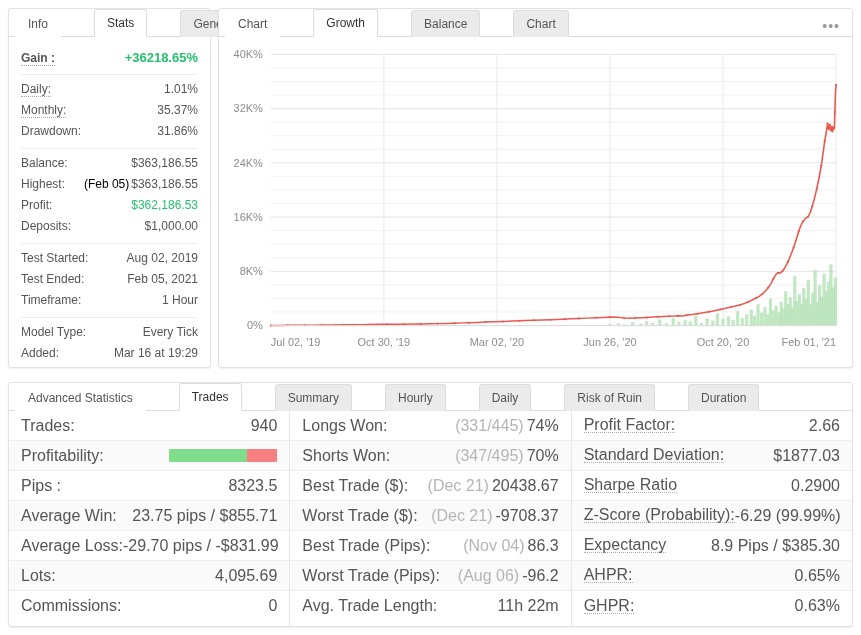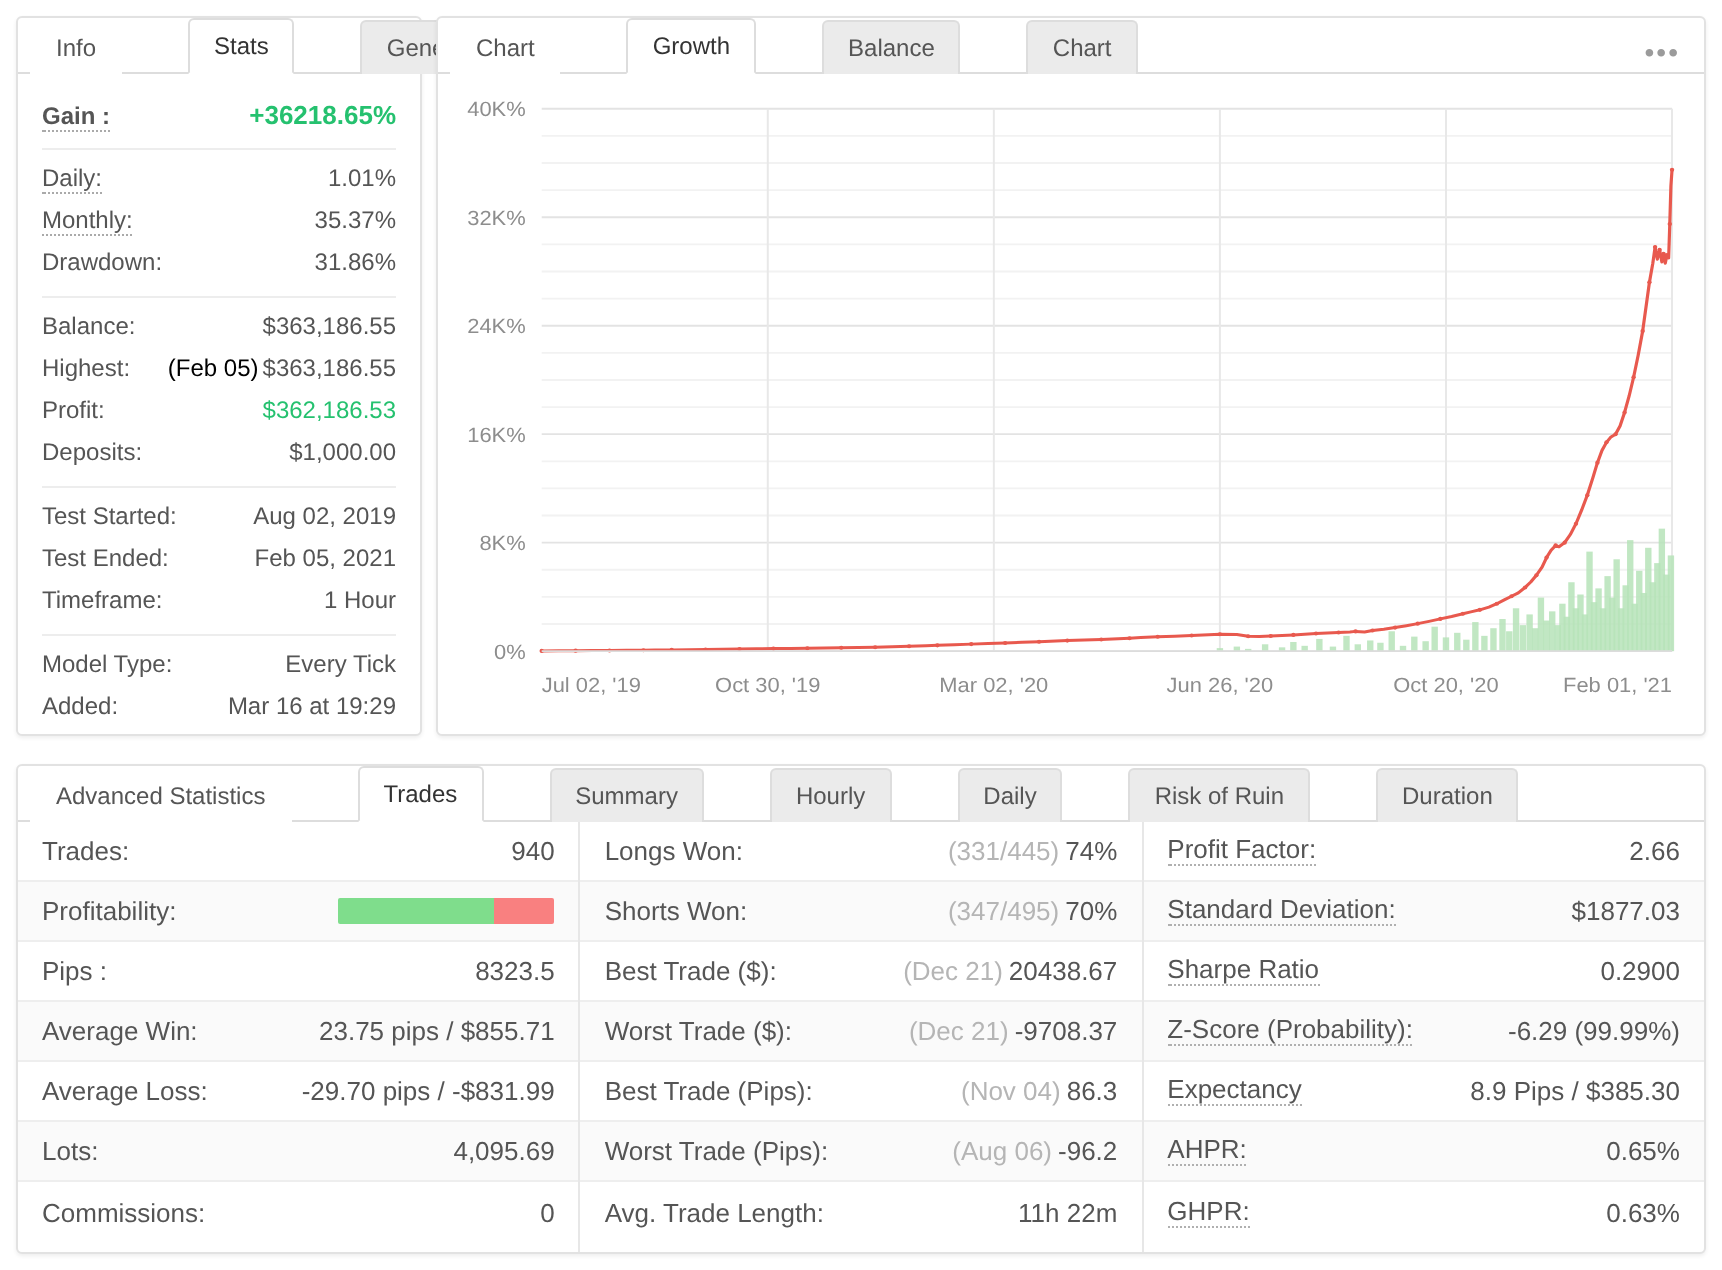--- a/index.html
+++ b/index.html
@@ -115,24 +115,24 @@
     width: 845px; height: 245px;
     display: flex; flex-direction: column;
   }
   .bottom-body { flex: 1; display: flex; }
   .stat-col { flex: 1 1 0; min-width: 0; border-right: 1px solid #e7e7e7; }
   .stat-col:last-child { border-right: none; }
   .trow {
     display: flex; justify-content: space-between; align-items: center;
     height: 30px; padding: 0 12px;
     border-bottom: 1px solid #eeeeee;
-    font-size: 13px; color: #555;
+    font-size: 16px; color: #555;
   }
   .trow:last-child { border-bottom: none; }
-  .trow.odd { background: #fafafa; gap: 16px; }
+  .trow.odd { background: #fafafa; }
   .trow .lbl { white-space: nowrap; }
   .trow .lbl.dotted { border-bottom: 1px dotted #b0b0b0; line-height: 14px; }
   .trow .val { text-align: center; white-space: nowrap; color: #555; }
   .trow .val .muted { color: #b5b5b5; margin-right: 3px; }
 
   .profit-bar {
     display: flex; width: 108px; height: 13px;
     border-radius: 1px; overflow: hidden;
   }
   .profit-bar .pb-win { background: #7fdd8c; height: 100%; }

